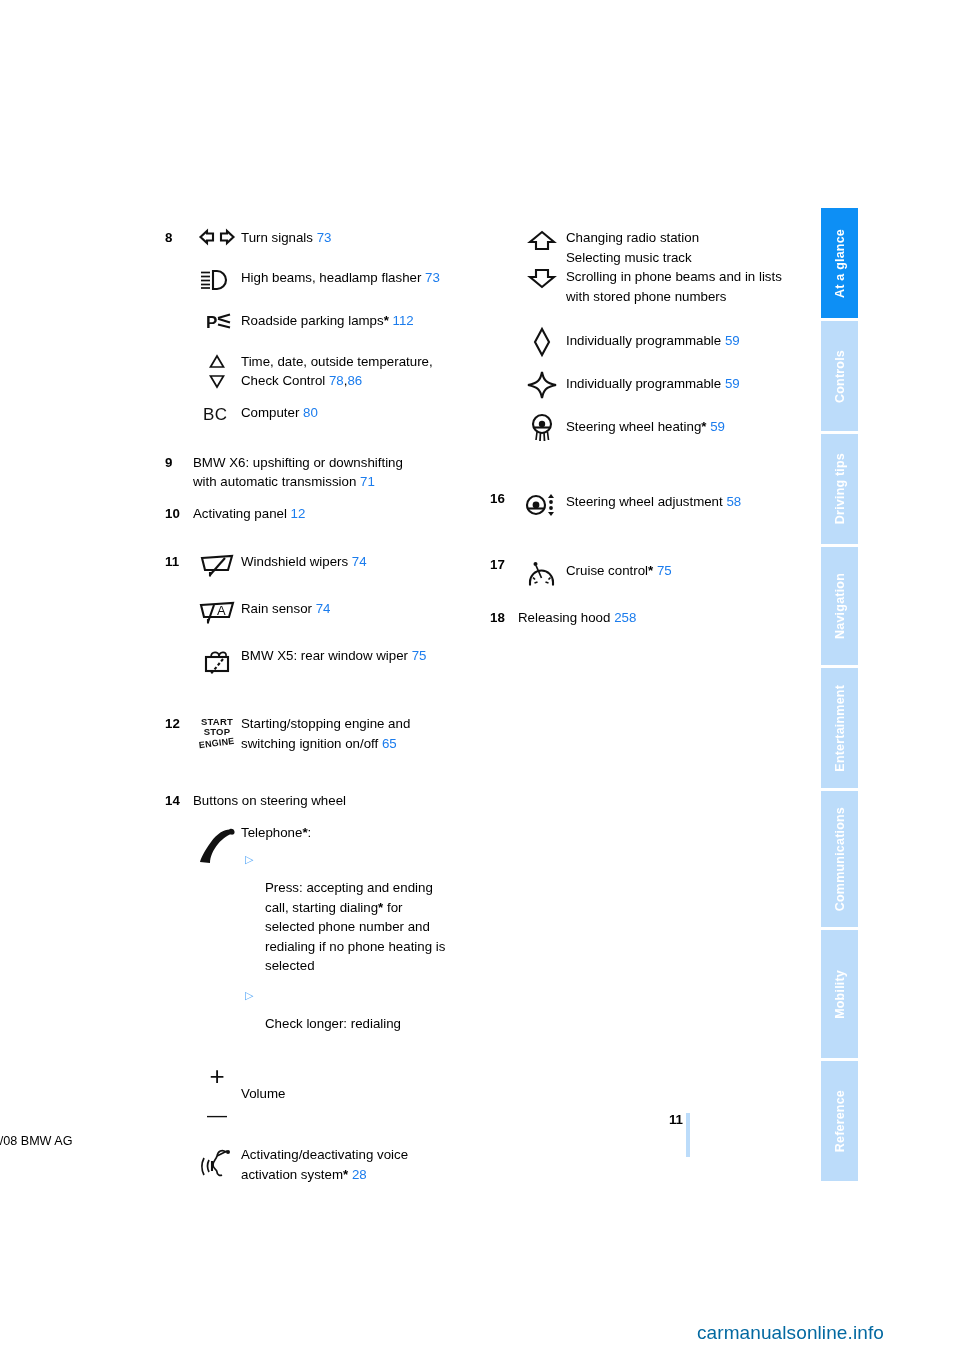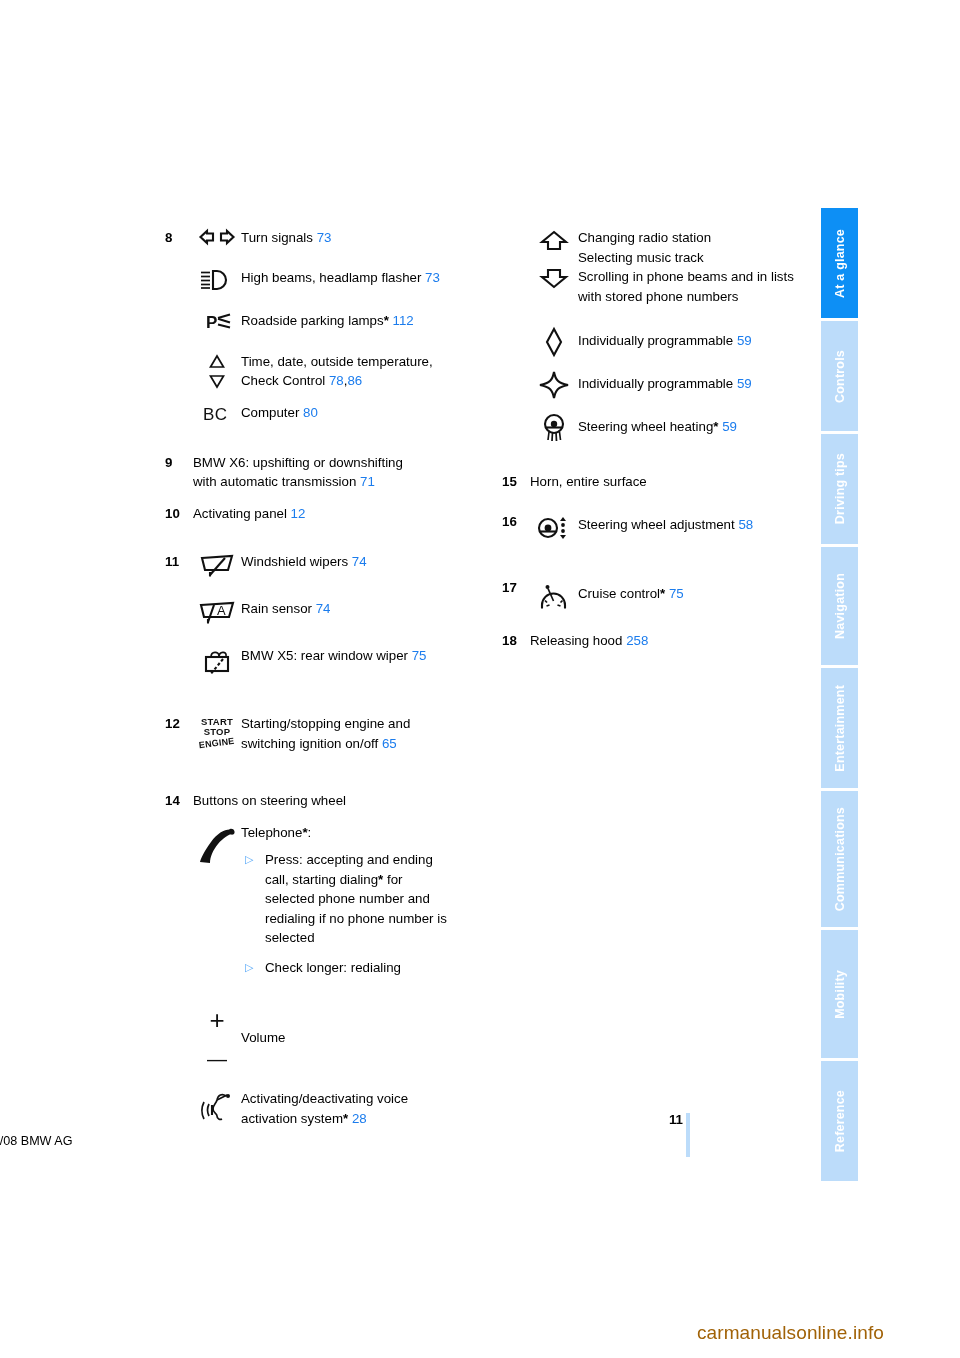--- a/index.html
+++ b/index.html
@@ -56,21 +56,20 @@
     position: absolute;
     left: 165px;
     top: 228px;
     width: 320px;
   }
   .col-right {
     position: absolute;
     left: 490px;
     top: 228px;
     width: 320px;
-    margin-left: 12px;
   }
 
   .row {
     display: flex;
     align-items: flex-start;
     margin-bottom: 3px;
   }
   .num {
     font-size: 13.3px;
     font-weight: bold;
@@ -116,20 +115,21 @@
     color: #4da3f7;
     font-size: 11px;
     line-height: 19.5px;
     padding-left: 4px;
     box-sizing: border-box;
   }
   .bullet-txt {
     font-size: 13.3px;
     line-height: 19.5px;
     flex: 1 1 auto;
+    margin-top: 28px;
   }
 
   
   .page-number {
     position: absolute;
     left: 0;
     top: 1112px;
     width: 683px;
     text-align: right;
     font-size: 13.3px;
@@ -150,21 +150,21 @@
     top: 1113px;
     width: 4px;
     height: 44px;
     background: #bcdcfa;
   }
   .watermark {
     position: absolute;
     left: 697px;
     top: 1322px;
     font-size: 19px;
-    color: #a16207;
+    color: #0369a1;
     letter-spacing: 0.1px;
   }
 
   
   svg.ic { display: block; overflow: visible; }
   .stroke {
     fill: none;
     stroke: #111111;
     stroke-width: 2.1;
     stroke-linejoin: miter;
@@ -432,21 +432,21 @@
         <div>
           <span>Telephone</span><span class="star">*</span><span>:</span>
         </div>
         <div style="height:7px"></div>
         <div class="bullet-row">
           <div class="bullet-mark">▷</div>
           <div class="bullet-txt">
             <div>Press: accepting and ending</div>
             <div><span>call, starting dialing</span><span class="star">*</span><span> for</span></div>
             <div>selected phone number and</div>
-            <div>redialing if no phone number is</div>
+            <div>redialing if no phone heating is</div>
             <div>selected</div>
           </div>
         </div>
         <div style="height:9px"></div>
         <div class="bullet-row">
           <div class="bullet-mark">▷</div>
           <div class="bullet-txt">Check longer: redialing</div>
         </div>
       </div>
     </div>
@@ -557,24 +557,20 @@
         </svg>
       </div>
       <div class="txt" style="padding-top:5px">
         <span>Steering wheel heating</span><span class="star">*</span>
         <span class="pg">59</span>
       </div>
     </div>
 
     <div class="gap-lg"></div>
 
-    <div class="row plain">
-      <div class="num">15</div>
-      <div class="txt">Horn, entire surface</div>
-    </div>
 
     <div class="gap-md"></div>
 
     <div class="row">
       <div class="num">16</div>
       <div class="icon-cell" style="padding-top:3px">
         <svg class="ic" width="40" height="26" viewBox="0 0 40 26">
           <circle class="stroke" cx="14" cy="13" r="9"></circle>
           <circle class="fill" cx="14" cy="13" r="3.4"></circle>
           <line class="stroke" x1="6" y1="16.5" x2="22" y2="16.5"></line>

